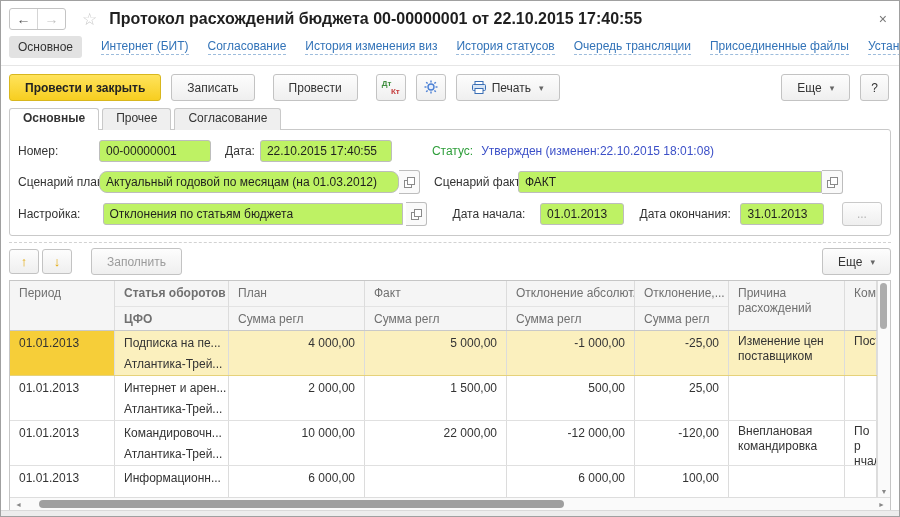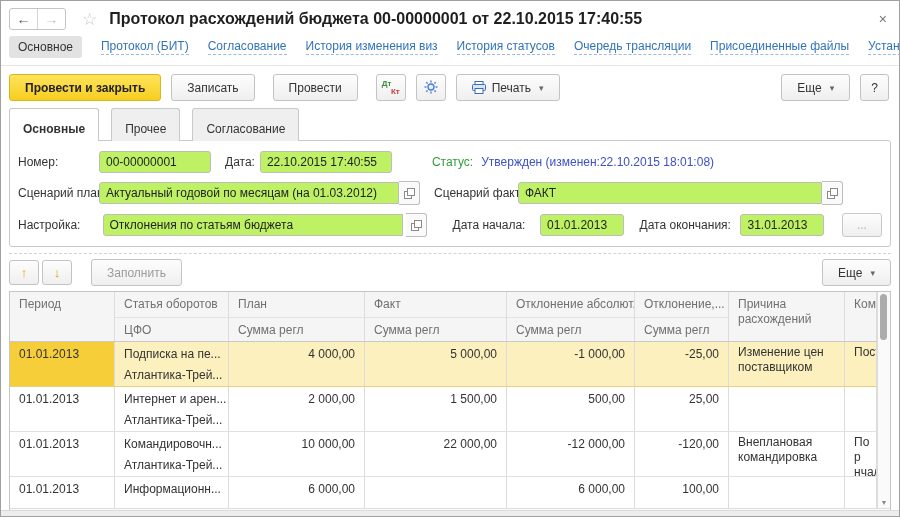--- a/index.html
+++ b/index.html
@@ -28,21 +28,21 @@
   .btn.disabled{color:#9b9b9b;cursor:default;}
   .caret{font-size:9px;color:#666;margin-left:2px;}
   .spacer{flex:1;}
   .dtkt{display:block;line-height:8px;font-size:8px;font-weight:bold;width:18px;}
   .dtkt .dt{display:block;text-align:left;color:#3E8E3E;}
   .dtkt .kt{display:block;text-align:right;color:#C43C3C;}
   .qbtn{padding:5px 10px;}
 
   
   .tabs{display:flex;padding:0 0 0 8px;position:relative;z-index:2;margin-bottom:-1px;}
-  .tab{border:1px solid #C9C9C9;border-bottom:none;border-radius:3px 3px 0 0;padding:13px 13px 5px;background:#EFEFEF;margin-right:12px;color:#333;cursor:pointer;}
+  .tab{border:1px solid #C9C9C9;border-bottom:none;border-radius:3px 3px 0 0;padding:2px 13px 5px;background:#EFEFEF;margin-right:3px;color:#333;cursor:pointer;}
   .tab.active{background:#fff;font-weight:bold;}
 
   
   .form-panel{border:1px solid #C9C9C9;border-radius:0 3px 3px 3px;margin:0 8px;padding:10px 8px 9px;background:#fff;}
   .frow{display:flex;align-items:center;margin-bottom:8px;}
   .frow:last-child{margin-bottom:0;justify-content:space-between;}
   .flabel{color:#333;white-space:nowrap;}
   .w81{width:81px;flex:0 0 81px;}
   .input{border:1px solid #BDBDBD;border-radius:3px;padding:3px 6px;font-size:12px;color:#1f1f1f;font-family:"Liberation Sans",sans-serif;box-sizing:border-box;height:22px;background:#bef264;}
   .pickbtn{width:20px;height:22px;border:1px solid #BDBDBD;border-left:none;border-radius:0 3px 3px 0;background:#FAFAFA;display:flex;align-items:center;justify-content:center;cursor:pointer;}
@@ -102,21 +102,21 @@
           <span>→</span>
         </div>
     </div>
     <span class="star">☆</span>
     <span class="wtitle">Протокол расхождений бюджета 00-00000001 от 22.10.2015 17:40:55</span>
     <span class="closebtn">×</span>
   </div>
 
   <div class="navbar">
     <span class="nav-active">Основное</span>
-    <span class="nav-link">Протокол (БИТ)</span>
+    <span class="nav-link">Интернет (БИТ)</span>
     <span class="nav-link">Согласование</span>
     <span class="nav-link">История изменения виз</span>
     <span class="nav-link">История статусов</span>
     <span class="nav-link">Очередь трансляции</span>
     <span class="nav-link">Присоединенные файлы</span>
     <span class="nav-link">Установленные визы</span>
   </div>
 
   <div class="cmdbar">
     <button class="btn primary">Провести и закрыть</button>
@@ -174,21 +174,21 @@
     <div class="frow">
       <span class="flabel w81">Номер:</span>
       <input class="input" style="width: 112px;" value="00-00000001">
       <span class="flabel" style="margin-left:14px">Дата:</span>
       <input class="input" style="width: 132px; margin-left: 5px;" value="22.10.2015 17:40:55">
       <span class="status-label">Статус:</span>
       <span class="status-value">Утвержден (изменен:22.10.2015 18:01:08)</span>
     </div>
     <div class="frow">
       <span class="flabel w81">Сценарий план:</span>
-      <input class="input haspick" style="width: 300px;" value="Актуальный годовой по месяцам (на 01.03.2012)">
+      <input class="input haspick" style="width: 300px; border-radius: 8px;" value="Актуальный годовой по месяцам (на 01.03.2012)">
       <span class="pickbtn">
           <svg width="11" height="11" viewBox="0 0 11 11">
             <rect x="0.5" y="3.5" width="7" height="7" fill="#fff" stroke="#8A8A8A"></rect>
             <rect x="3.5" y="0.5" width="7" height="7" fill="#fff" stroke="#8A8A8A"></rect>
           </svg>
         </span>
       <span class="flabel" style="margin-left:14px;width:84px">Сценарий факт:</span>
       <input class="input haspick" style="width: 304px;" value="ФАКТ">
       <span class="pickbtn">
           <svg width="11" height="11" viewBox="0 0 11 11">
@@ -229,21 +229,21 @@
     </button>
   </div>
 
   <div class="grid">
     <div class="grid-main">
       <div class="grid-content">
         <div class="ghead" id="grid-head">
             <div class="cell" style="flex: 0 0 105px;">
               <div class="hline">Период</div>
             </div>
-            <div class="cell split" style="flex: 0 0 114px;">
+            <div class="cell split" style="flex: 0 0 114px; font-weight: bold;">
               <div class="hline">Статья оборотов</div>
               <div class="hline">ЦФО</div>
             </div>
             <div class="cell split" style="flex: 0 0 136px;">
               <div class="hline">План</div>
               <div class="hline">Сумма регл</div>
             </div>
             <div class="cell split" style="flex: 0 0 142px;">
               <div class="hline">Факт</div>
               <div class="hline">Сумма регл</div>

